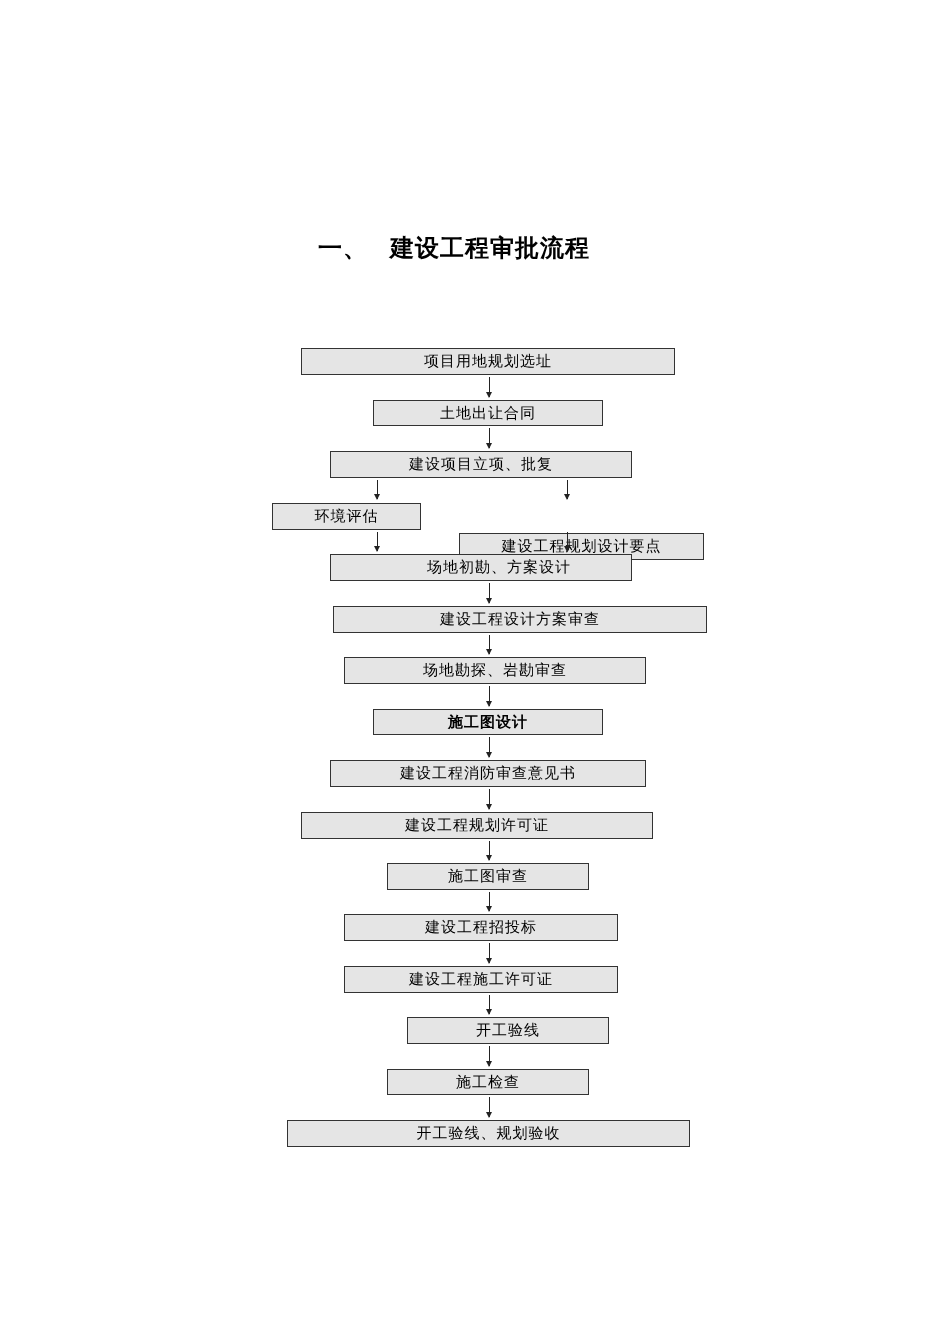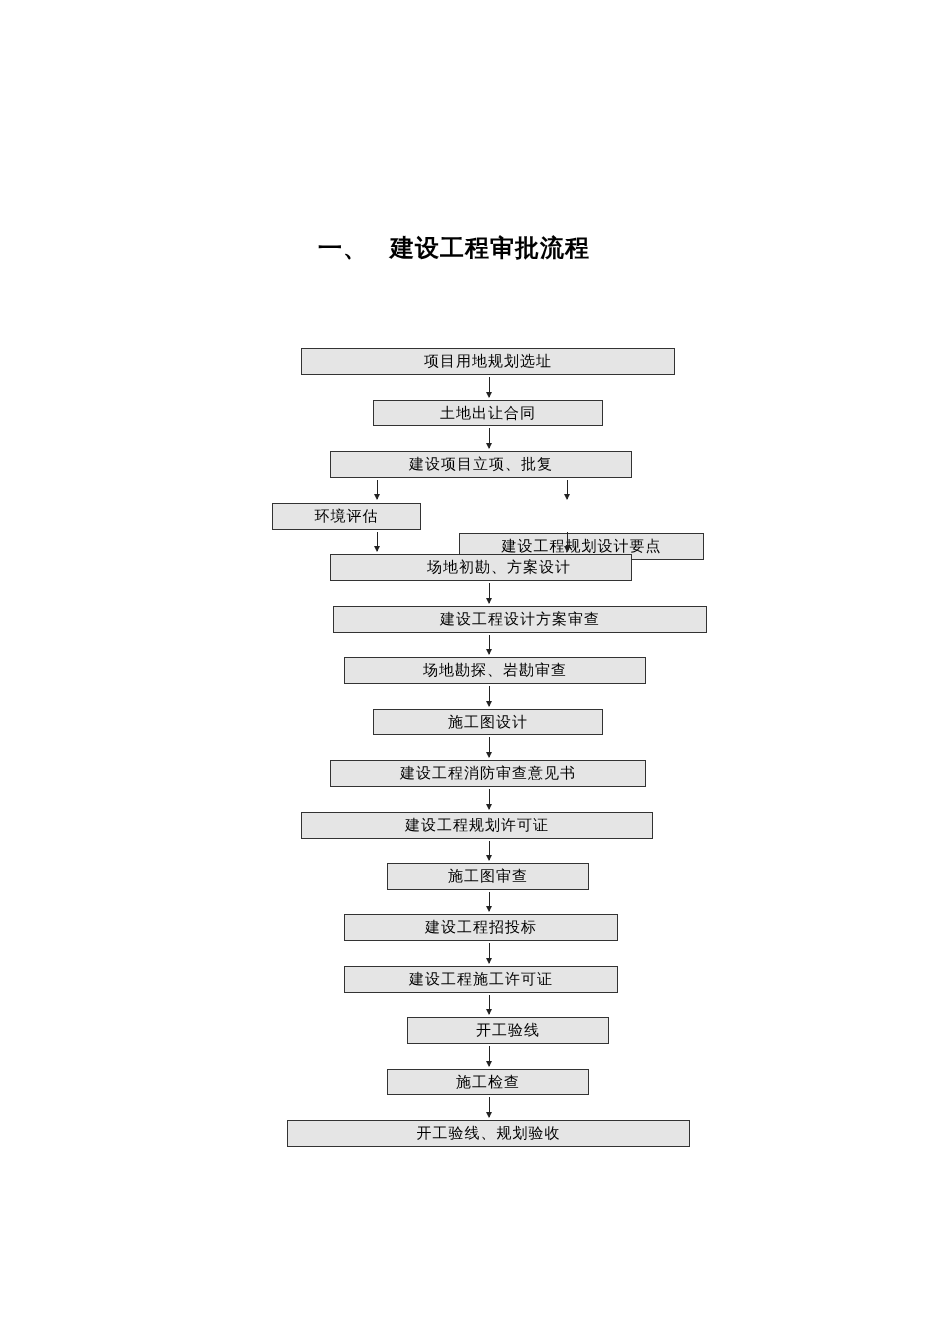--- a/index.html
+++ b/index.html
@@ -40,21 +40,21 @@
 
   <div class="box" style="left:330px;top:554px;width:302px;height:27px;padding-left:36px;">场地初勘、方案设计</div>
   <div class="arrow" style="left:489px;top:583px;height:20px;"></div>
 
   <div class="box" style="left:301px;top:606px;width:374px;height:27px;margin-left:32px;">建设工程设计方案审查</div>
   <div class="arrow" style="left:489px;top:635px;height:19px;"></div>
 
   <div class="box" style="left:344px;top:657px;width:302px;height:27px;">场地勘探、岩勘审查</div>
   <div class="arrow" style="left:489px;top:686px;height:20px;"></div>
 
-  <div class="box" style="left:373px;top:709px;width:230px;height:26px;">施工图设计</div>
+  <div class="box" style="left:373px;top:709px;width:230px;height:26px;font-weight:bold;">施工图设计</div>
   <div class="arrow" style="left:489px;top:737px;height:20px;"></div>
 
   <div class="box" style="left:330px;top:760px;width:316px;height:27px;">建设工程消防审查意见书</div>
   <div class="arrow" style="left:489px;top:789px;height:20px;"></div>
 
   <div class="box" style="left:301px;top:812px;width:352px;height:27px;">建设工程规划许可证</div>
   <div class="arrow" style="left:489px;top:841px;height:19px;"></div>
 
   <div class="box" style="left:387px;top:863px;width:202px;height:27px;">施工图审查</div>
   <div class="arrow" style="left:489px;top:892px;height:19px;"></div>

